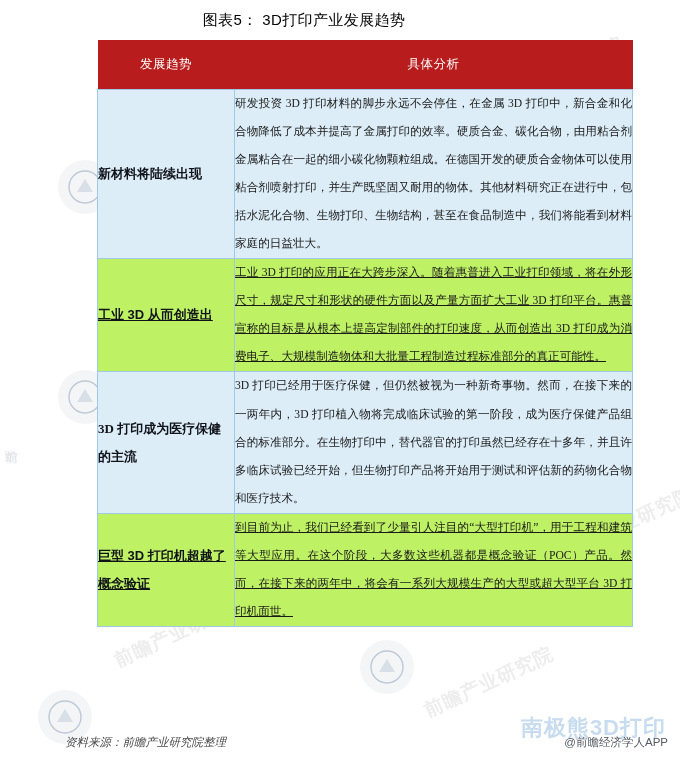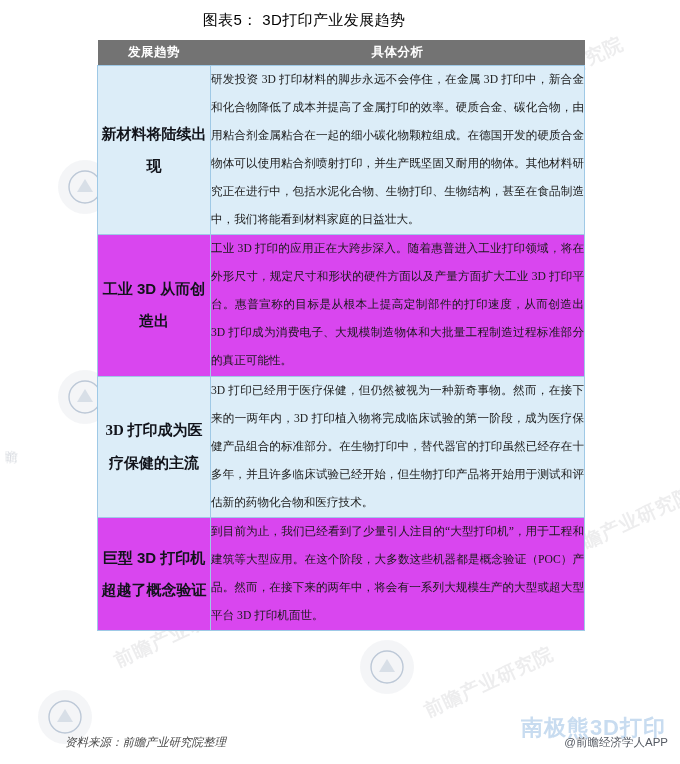--- a/index.html
+++ b/index.html
@@ -66,62 +66,62 @@
     top: 40px;
     width: 487px;
     z-index: 2;
   }
   table.trend-table {
     border-collapse: collapse;
     width: 487px;
     table-layout: fixed;
   }
   table.trend-table th {
-    background: #737373;
+    background: #b91c1c;
     color: #ffffff;
     font-family: "Liberation Sans", sans-serif;
-    font-weight: bold;
+    font-weight: normal;
     font-size: 12.5px;
     height: 25px;
-    padding: 0;
+    padding: 12px;
     text-align: center;
     border: none;
     letter-spacing: .5px;
   }
   table.trend-table th.col-trend { width: 113px; }
   table.trend-table th.col-analysis { width: 374px; }
 
   table.trend-table td {
     border: 1px solid #9fc9e6;
     vertical-align: middle;
     padding: 0;
   }
   td.cell-trend {
     width: 113px;
-    text-align: center;
+    text-align: left;
     font-family: "Liberation Sans", sans-serif;
     font-weight: bold;
-    font-size: 15px;
+    font-size: 13px;
     color: #11131a;
     line-height: 2.15;
     padding: 6px 5px 6px 8px;
   }
   td.cell-analysis {
     width: 374px;
     font-family: "Liberation Serif", serif;
     font-size: 11.6px;
     color: #1a1a1a;
     line-height: 2.42;
     padding: 10px 11px 10px 12px;
     text-align: justify;
     text-justify: inter-ideograph;
     vertical-align: top;
   }
   tr.row-alt td { background: #dcedf8; font-family: Liberation Serif, serif; }
-  tr.row-plain td { background: #d946ef; }
+  tr.row-plain td { background: #bef264; text-decoration: underline; }
 
   
   .source-note {
     position: absolute;
     left: 36px;
     top: 735px;
     font-family: "Liberation Serif", serif;
     font-style: italic;
     font-size: 11.5px;
     color: #4a4a4a;

